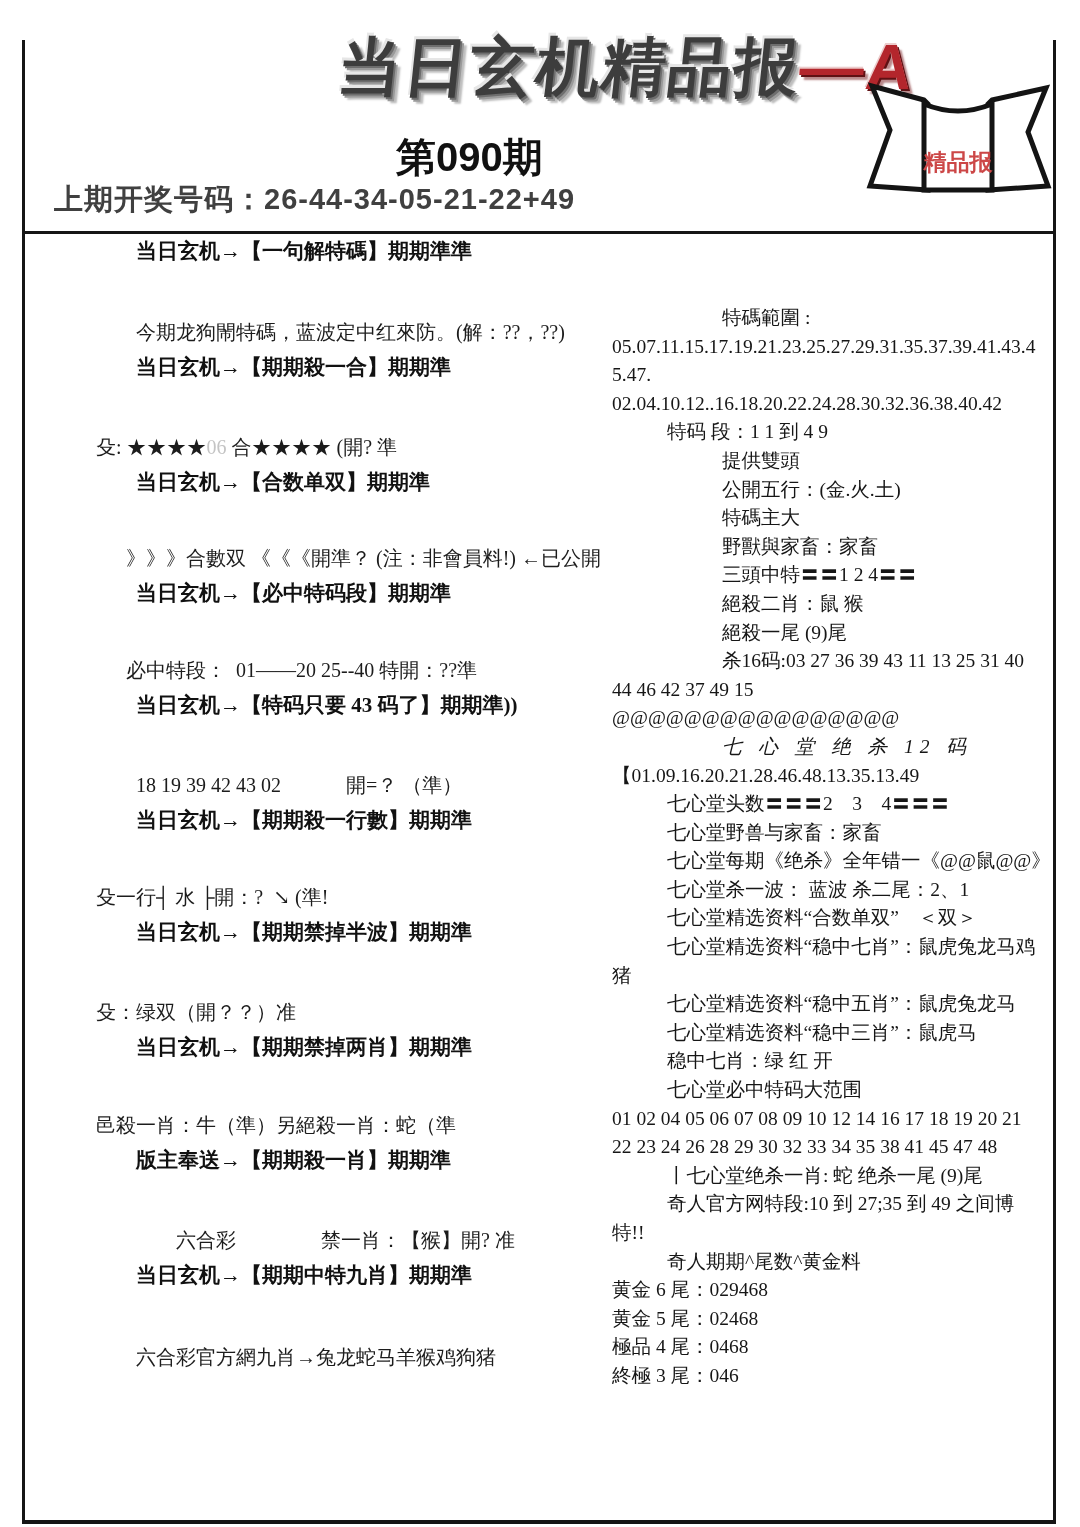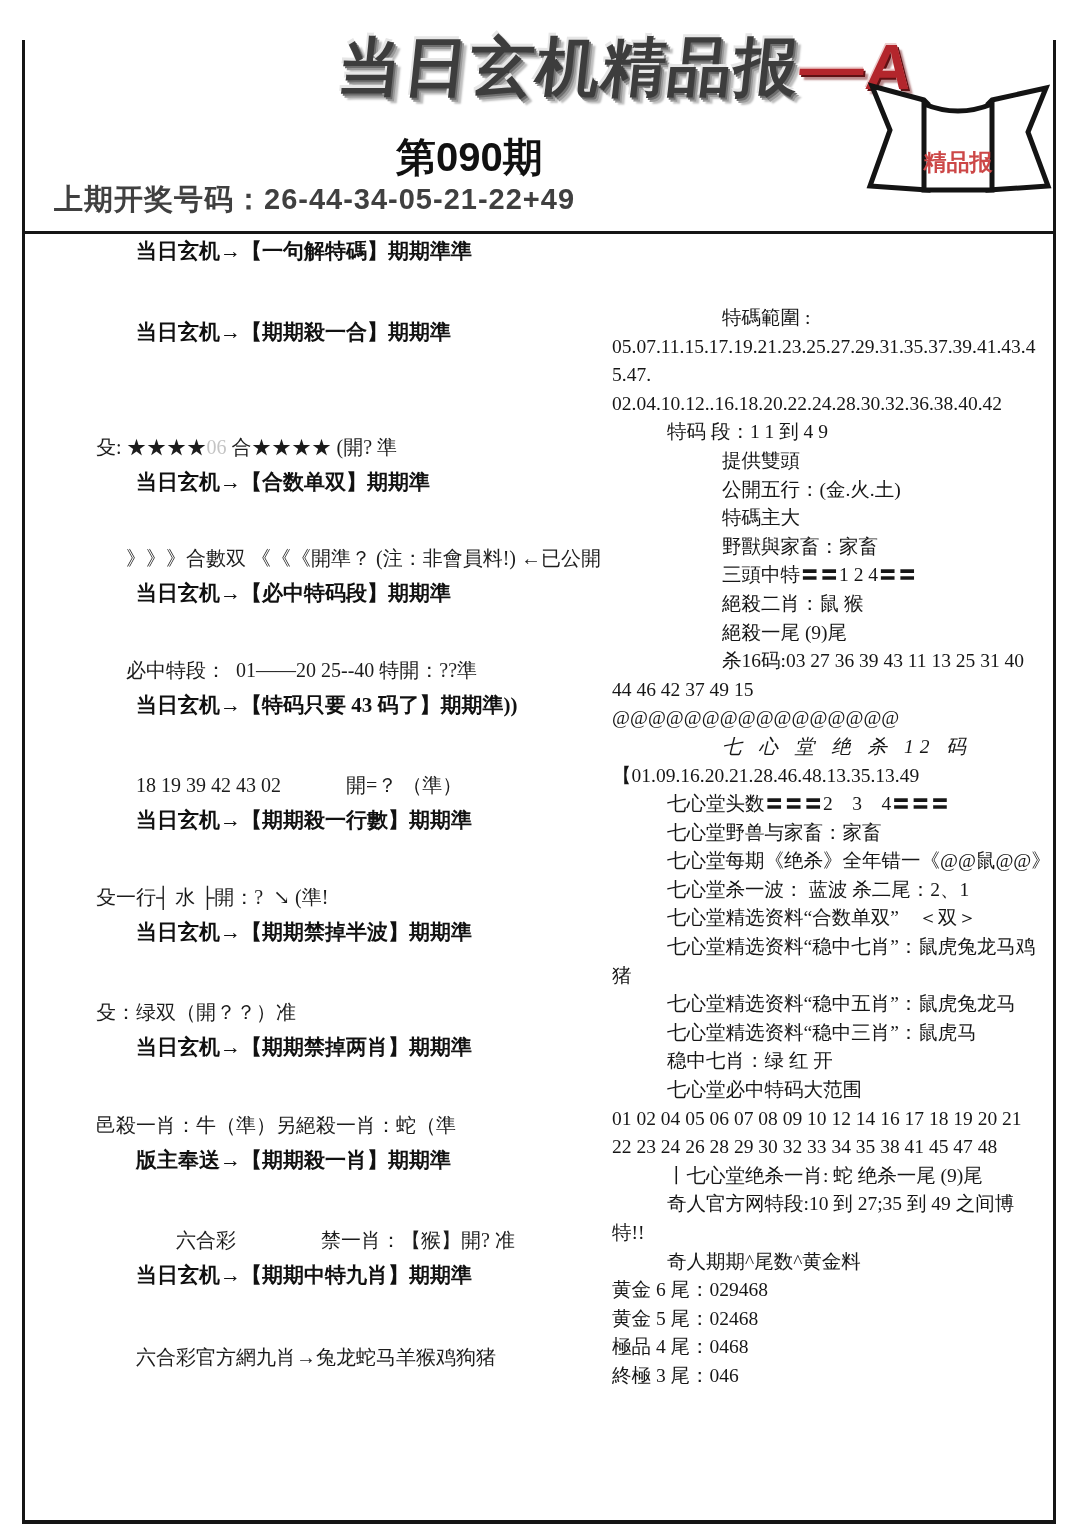--- a/index.html
+++ b/index.html
@@ -73,20 +73,21 @@
   </svg>
 
   <div class="issue">第090期</div>
   <div class="lastdraw">上期开奖号码：26-44-34-05-21-22+49</div>
 
   <div>
     <div class="lb" style="top:234px">
       <div class="ln bold ind40">当日玄机→【一句解特碼】期期準準</div>
     </div>
     <div class="lb" style="top:315px">
+      <div class="ln ind40">今期龙狗閙特碼，蓝波定中红來防。(解：??，??)</div>
       <div class="ln bold ind40">当日玄机→【期期殺一合】期期準</div>
     </div>
     <div class="lb" style="top:430px">
       <div class="ln ind0"><span>殳: ★★★★</span><span class="graynum">06</span><span> 合★★★★ (開? 準</span></div>
       <div class="ln bold ind40">当日玄机→【合数单双】期期準</div>
     </div>
     <div class="lb" style="top:541px">
       <div class="ln ind30">》》》合數双 《《《開準？ (注：非會員料!) ←已公開</div>
       <div class="ln bold ind40">当日玄机→【必中特码段】期期準</div>
     </div>

